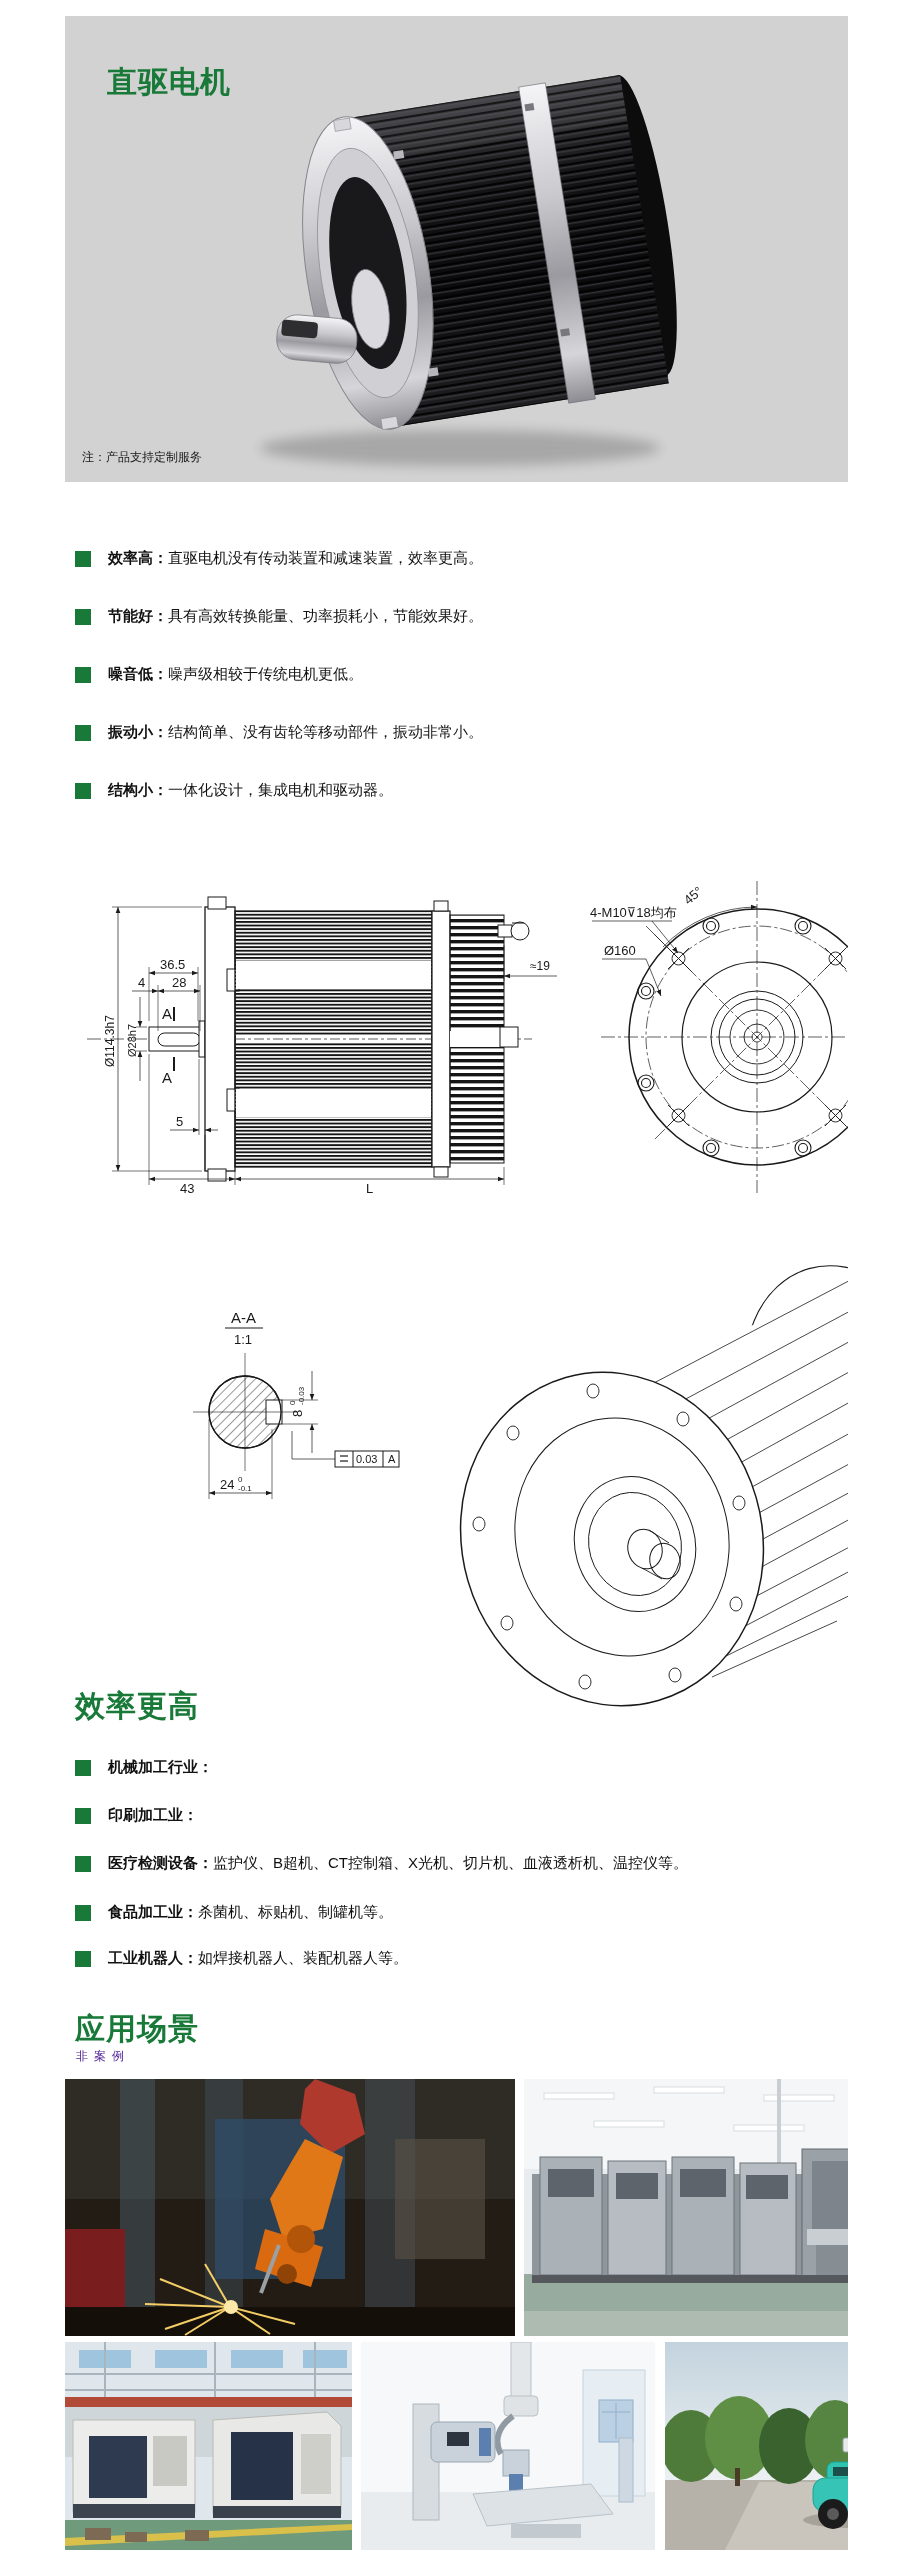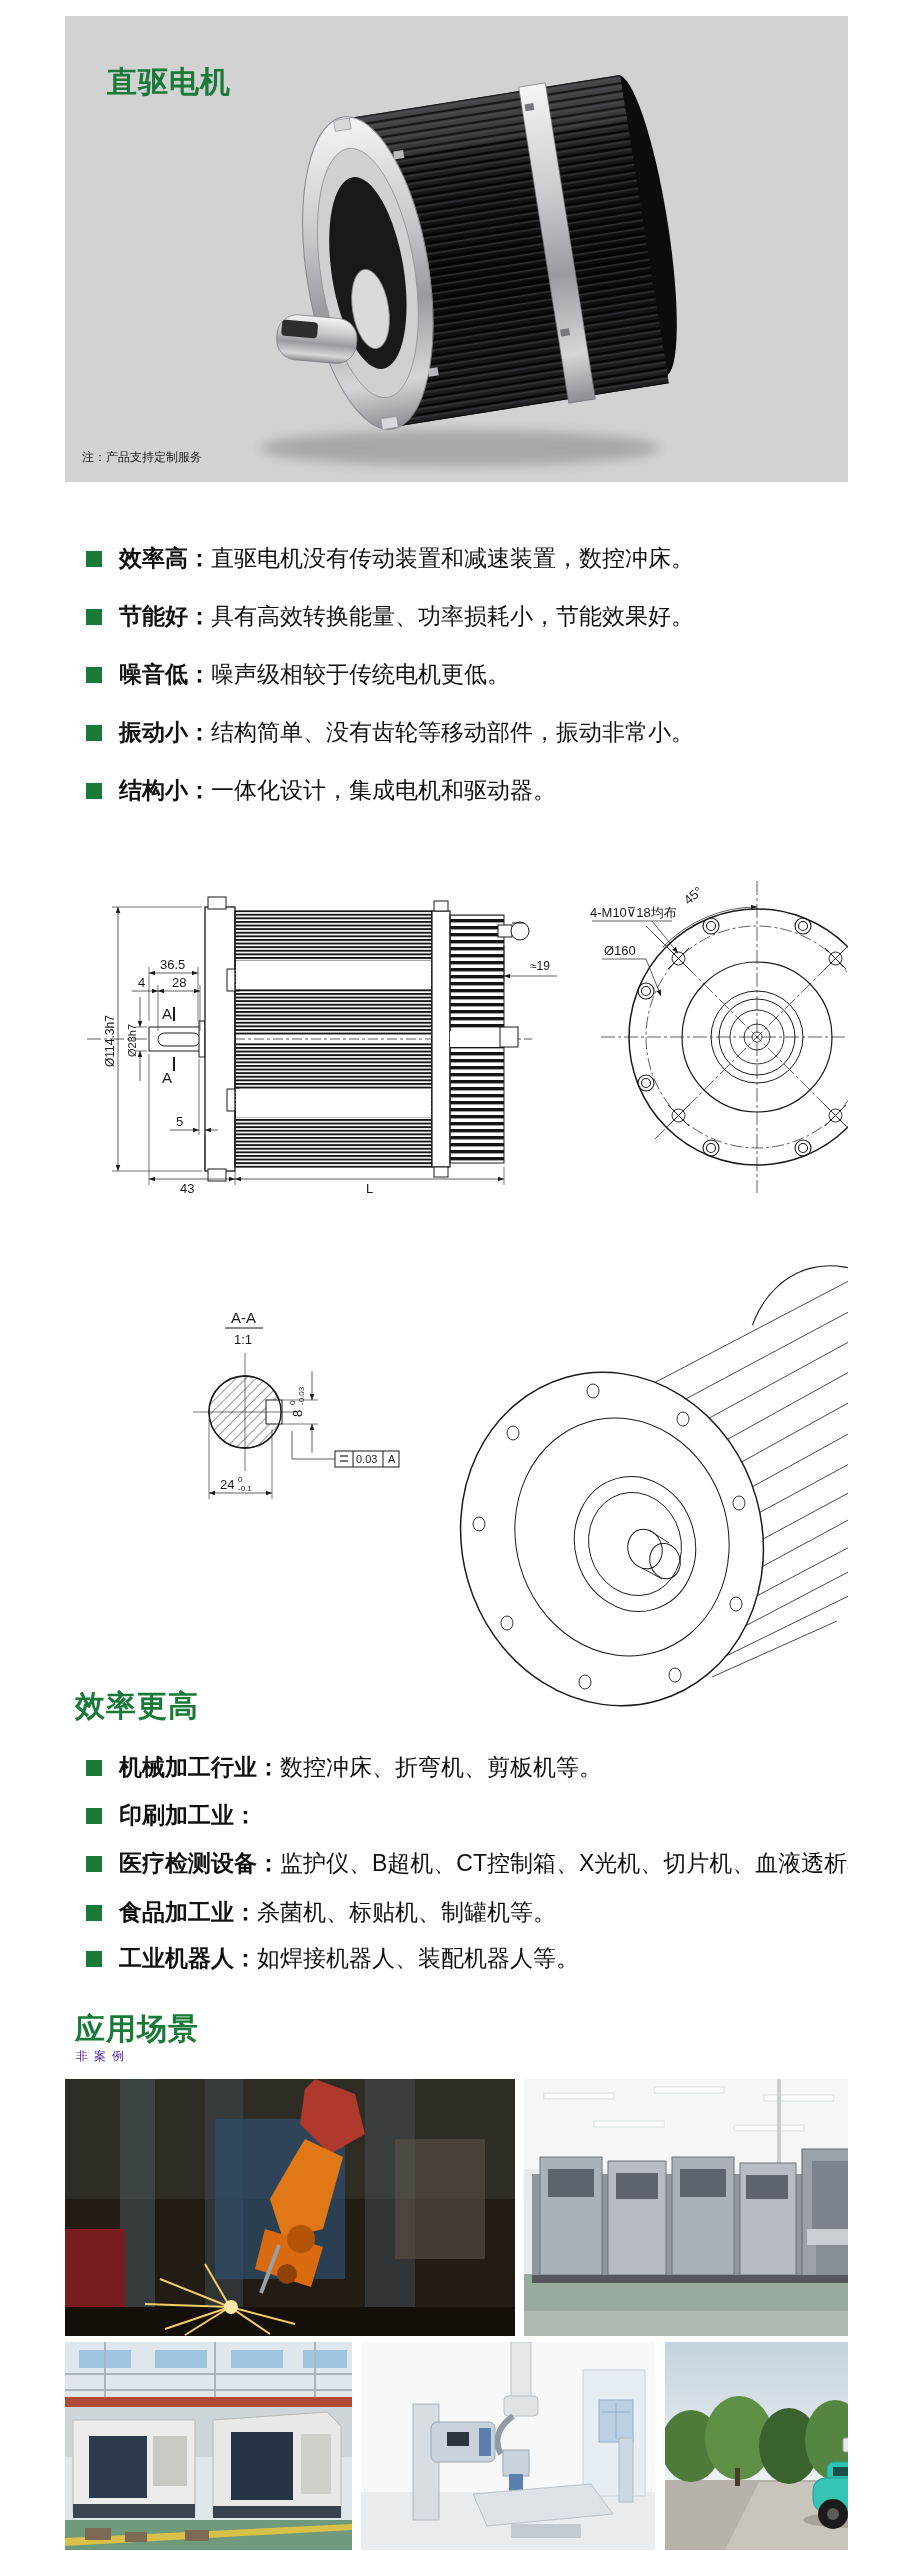--- a/index.html
+++ b/index.html
@@ -2,21 +2,21 @@
 <html><head>
 <meta charset="utf-8">
 <style>
   html,body{margin:0;padding:0;background:#ffffff;}
   body{font-family:"Liberation Sans","DejaVu Sans",sans-serif;}
   .page{position:relative;width:796px;height:2551px;background:#fff;overflow:hidden;margin:4px auto;}
   .hero{position:absolute;left:13px;top:12px;width:874px;height:466px;background:#d2d2d2;}
   .hero-title{position:absolute;left:42px;top:46px;font-size:30px;font-weight:bold;color:#187938;letter-spacing:1px;}
   .hero-note{position:absolute;left:17px;top:433px;font-size:12px;color:#1a1a1a;}
   .motor-svg{position:absolute;left:150px;top:30px;}
-  .li{position:absolute;left:34px;display:flex;align-items:center;height:30px;font-size:23px;color:#111;white-space:nowrap;}
+  .li{position:absolute;left:23px;display:flex;align-items:center;height:30px;font-size:15px;color:#111;white-space:nowrap;}
   .bullet{width:16px;height:16px;background:#187938;margin-right:17px;flex:none;margin-top:2px;}
   .li-label{font-weight:bold;}
   .sec-title{position:absolute;left:23px;font-size:30px;font-weight:bold;color:#187938;letter-spacing:1px;}
   .watermark{position:absolute;left:24px;top:2044px;font-size:12px;letter-spacing:6px;color:#4c1d95;}
   .photo{position:absolute;overflow:hidden;background:#ddd;}
   .photo svg{display:block;}
   .drawing{position:absolute;left:0;top:845px;}
   svg text{font-family:"Liberation Sans","DejaVu Sans",sans-serif;fill:#1a1a1a;}
 </style>
 </head>
@@ -74,21 +74,21 @@
         <rect x="196" y="318" width="10" height="8" fill="#c8c8cd" opacity="0.9"></rect>
       </g>
     </svg>
 
     <div class="hero-note">注：产品支持定制服务</div>
   </div>
 
   <div class="li" style="top:539px">
     <span class="bullet"></span>
     <span class="li-label">效率高：</span>
-    <span class="li-text">直驱电机没有传动装置和减速装置，数控冲床。</span>
+    <span class="li-text">直驱电机没有传动装置和减速装置，效率更高。</span>
   </div>
   <div class="li" style="top:597px">
     <span class="bullet"></span>
     <span class="li-label">节能好：</span>
     <span class="li-text">具有高效转换能量、功率损耗小，节能效果好。</span>
   </div>
   <div class="li" style="top:655px">
     <span class="bullet"></span>
     <span class="li-label">噪音低：</span>
     <span class="li-text">噪声级相较于传统电机更低。</span>
@@ -341,21 +341,20 @@
         <ellipse cx="631" cy="570" rx="6" ry="7"></ellipse>
       </g>
     </g>
   </svg>
 
   <div class="sec-title" style="top:1682px">效率更高</div>
 
   <div class="li" style="top:1748px">
     <span class="bullet"></span>
     <span class="li-label">机械加工行业：</span>
-    <span class="li-text">数控冲床、折弯机、剪板机等。</span>
   </div>
   <div class="li" style="top:1796px">
     <span class="bullet"></span>
     <span class="li-label">印刷加工业：</span>
   </div>
   <div class="li" style="top:1844px">
     <span class="bullet"></span>
     <span class="li-label">医疗检测设备：</span>
     <span class="li-text">监护仪、B超机、CT控制箱、X光机、切片机、血液透析机、温控仪等。</span>
   </div>

